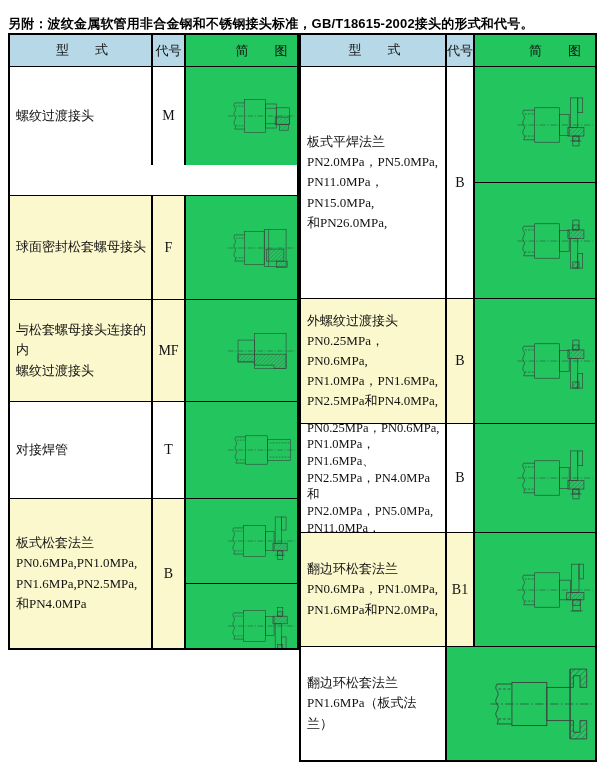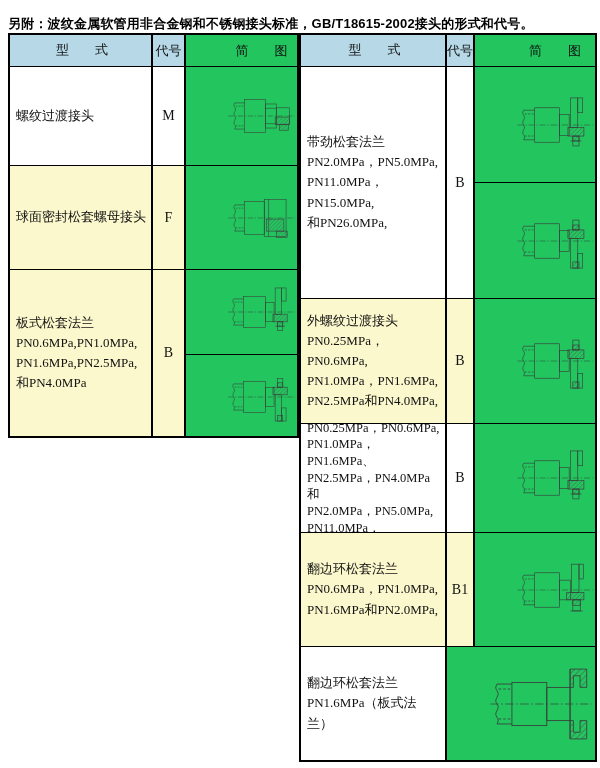--- a/index.html
+++ b/index.html
@@ -32,22 +32,22 @@
   .c-code{justify-content:center;font-size:14px;color:#111;}
   .c-diag{flex:1;flex-direction:column;align-items:stretch;padding:0;}
   .diag-half{flex:1;display:flex;align-items:center;justify-content:center;background:#22c55e;padding-left:40px;}
   .diag-half + .diag-half{border-top:1px solid #000;}
   .hl{background:var(--highlight-bg,#fbf8cd);}
   .tight{line-height:1.33;font-size:12.5px;}
   
   .tl .c-type{width:141px;} .tl .c-code{width:33px;}
   .tr .c-type{width:144px;} .tr .c-code{width:28px;}
   
-  .lt0{height:31px;} .lt1{height:99px;} .lt2{height:104px;} .lt3{height:94px;}
-  .lt4{height:102px;} .lt5{height:97px;} .lt6{height:167px;}
+  .lt0{height:31px;} .lt1{height:99px;} .lt2{height:104px;margin-top:30px;} .lt3{height:94px;}
+  .lt4{height:102px;} .lt5{height:97px;} .lt6{height:150px;}
   .rt0{height:31px;} .rt1{height:232px;} .rt2{height:125px;} .rt3{height:109px;}
   .rt4{height:114px;} .rt5{height:114px;}
   
   svg.diag{width:110px;height:84px;}
   .diag line,.diag path,.diag rect{stroke:var(--diag-line,#3a3a3a);stroke-width:1;fill:none;}
   .diag .h{fill:url(#hat);}
   .diag .d{stroke-dasharray:3,2.5;}
   .diag .cl{stroke-dasharray:10,3,2,3;stroke-width:0.8;}
 </style>
 </head>
@@ -126,21 +126,64 @@
             <line x1="78" y1="16" x2="78" y2="84"></line>
             <rect x="74" y="52" width="32" height="22" class="h"></rect>
             <rect x="92" y="74" width="20" height="12" class="h"></rect>
             <line x1="4" y1="50" x2="126" y2="50" class="cl"></line>
           </svg>
         </div>
     </div>
   </div>
 
 
-
+  <div class="row lt4">
+    <div class="cell c-type hl">
+        <span>与松套螺母接头连接的内
+螺纹过渡接头</span>
+      </div>
+    <div class="cell c-code hl">
+        <span>MF</span>
+      </div>
+    <div class="cell c-diag">
+      <div class="diag-half">
+          <svg class="diag" viewBox="0 0 130 100">
+            <rect x="22" y="30" width="30" height="40"></rect>
+            <rect x="52" y="18" width="58" height="64"></rect>
+            <path d="M22,56 H110 V82 H88 V76 H52 V70 H22 Z" class="h"></path>
+            <line x1="4" y1="50" x2="126" y2="50" class="cl"></line>
+          </svg>
+        </div>
+    </div>
+  </div>
+
+  <div class="row lt5">
+    <div class="cell c-type">
+        <span>对接焊管</span>
+      </div>
+    <div class="cell c-code">
+        <span>T</span>
+      </div>
+    <div class="cell c-diag">
+      <div class="diag-half">
+          <svg class="diag" viewBox="0 0 130 100">
+            <path d="M18,26 c-5,8 5,8 0,16 c-5,8 5,8 0,16 c-5,8 5,8 0,16"></path>
+            <line x1="18" y1="26" x2="36" y2="26"></line>
+            <line x1="18" y1="74" x2="36" y2="74"></line>
+            <line x1="20" y1="32" x2="36" y2="32" class="d"></line>
+            <line x1="20" y1="68" x2="36" y2="68" class="d"></line>
+            <rect x="36" y="24" width="40" height="52"></rect>
+            <rect x="76" y="31" width="42" height="38"></rect>
+            <line x1="80" y1="37" x2="116" y2="37" class="d"></line>
+            <line x1="80" y1="63" x2="116" y2="63" class="d"></line>
+            <line x1="4" y1="50" x2="126" y2="50" class="cl"></line>
+          </svg>
+        </div>
+    </div>
+  </div>
 
   <div class="row lt6">
     <div class="cell c-type hl">
         <span>板式松套法兰
 PN0.6MPa,PN1.0MPa,
 PN1.6MPa,PN2.5MPa,
 和PN4.0MPa</span>
       </div>
     <div class="cell c-code hl">
         <span>B</span>
@@ -196,21 +239,21 @@
       </div>
     <div class="cell c-diag">
         <div class="diag-half" style="flex-direction:row">
           <span>简　　图</span>
         </div>
       </div>
   </div>
 
   <div class="row rt1">
     <div class="cell c-type">
-        <span>带劲松套法兰
+        <span>板式平焊法兰
 PN2.0MPa，PN5.0MPa,
 PN11.0MPa，PN15.0MPa,
 和PN26.0MPa,</span>
       </div>
     <div class="cell c-code">
         <span>B</span>
       </div>
     <div class="cell c-diag">
       <div class="diag-half">
           <svg class="diag" viewBox="0 0 130 100">

